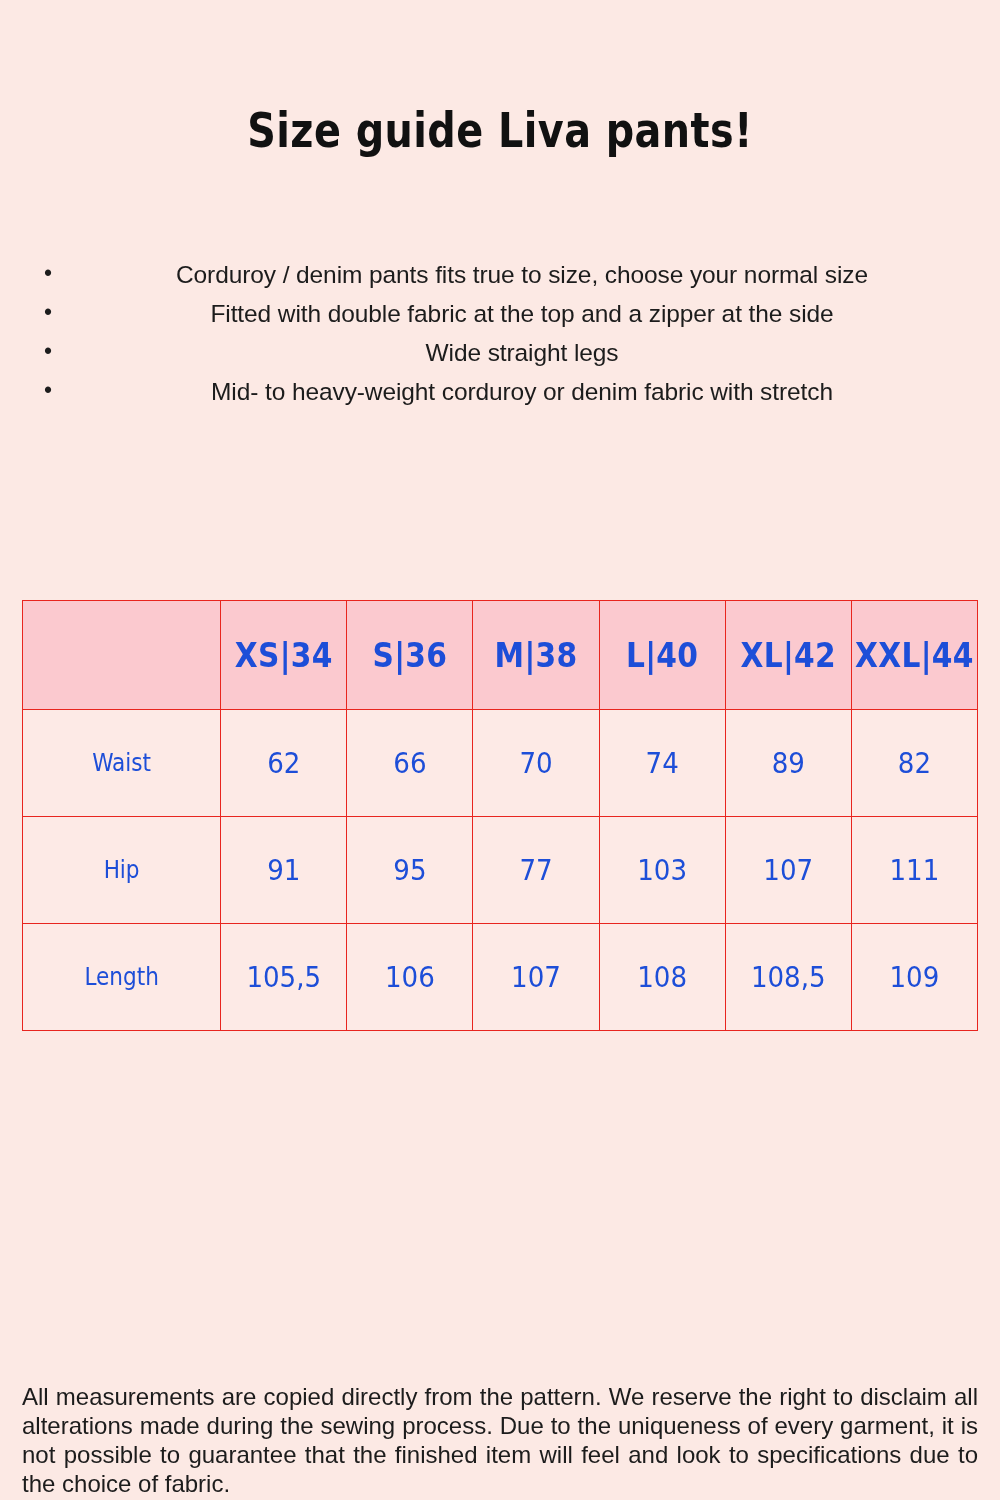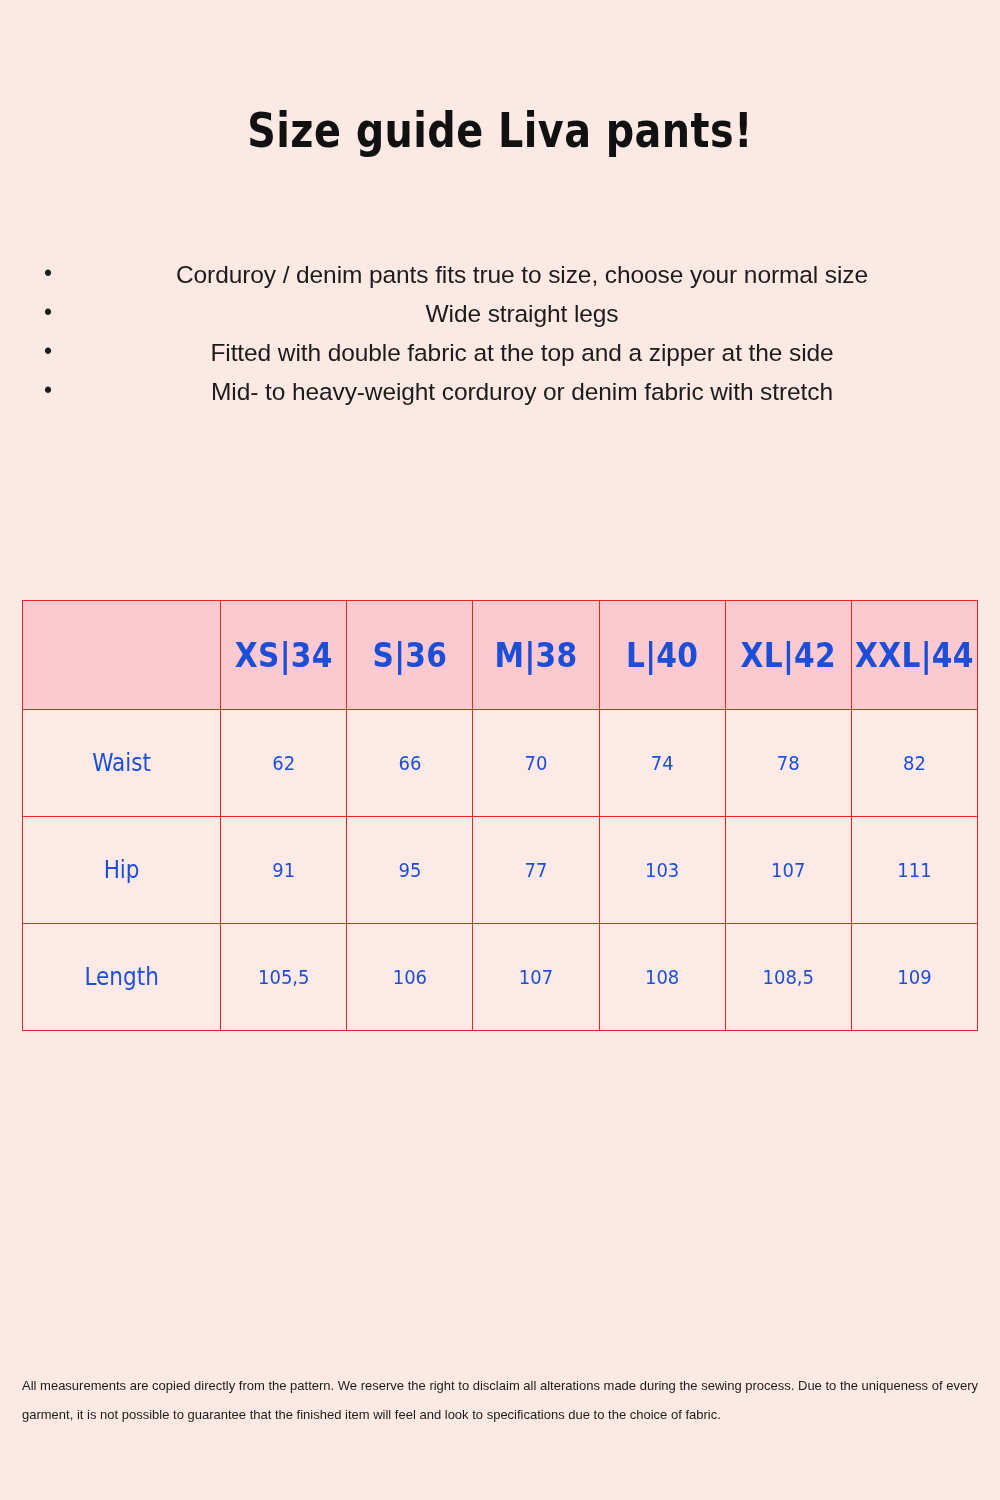--- a/index.html
+++ b/index.html
@@ -85,50 +85,50 @@
     font-size: 33px;
     font-weight: 700;
     letter-spacing: 0.3px;
   }
   table.size-table thead th.corner {
     background: #fbc9cf;
   }
   table.size-table tbody td {
     background: #fdeae6;
     height: 106px;
-    font-size: 20px;
+    font-size: 29px;
   }
   table.size-table tbody td.row-label {
     font-size: 24px;
   }
   .col-label { width: 198px; }
   .col-size { width: 126px; }
   .footnote {
     position: absolute;
     left: 22px;
     right: 22px;
     top: 1358px;
-    font-size: 13px;
+    font-size: 24px;
     line-height: 29px;
     text-align: justify;
     color: #1c1c1c;
     font-family: "Liberation Sans", sans-serif;
   }
 </style>
 </head>
 <body>
 
 <div class="page">
 
   <h1 class="title">Size guide Liva pants!</h1>
 
   <ul class="bullets">
     <li>Corduroy / denim pants fits true to size, choose your normal size</li>
+    <li> Fitted with double fabric at the top and a zipper at the side</li>
     <li>Wide straight legs</li>
-    <li> Fitted with double fabric at the top and a zipper at the side</li>
     <li>Mid- to heavy-weight corduroy or denim fabric with stretch</li>
   </ul>
 
   <table class="size-table">
     <colgroup>
       <col class="col-label">
       <col class="col-size">
       <col class="col-size">
       <col class="col-size">
       <col class="col-size">
@@ -146,21 +146,21 @@
         <th>XXL|44</th>
       </tr>
     </thead>
     <tbody>
       <tr>
         <td class="row-label">Waist</td>
         <td>62</td>
         <td>66</td>
         <td>70</td>
         <td>74</td>
-        <td>78</td>
+        <td>89</td>
         <td>82</td>
       </tr>
       <tr>
         <td class="row-label">Hip</td>
         <td>91</td>
         <td>95</td>
         <td>77</td>
         <td>103</td>
         <td>107</td>
         <td>111</td>

